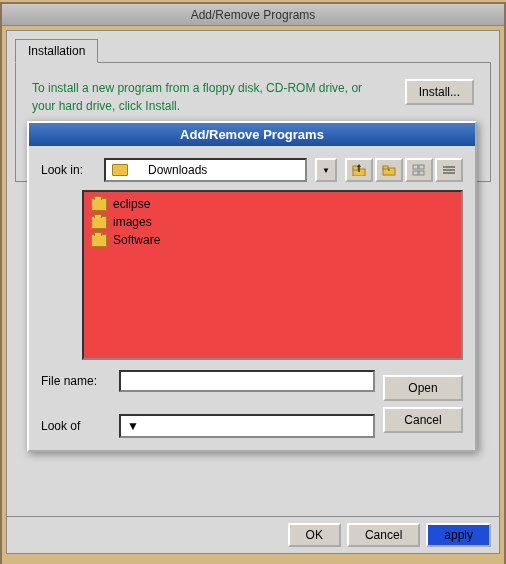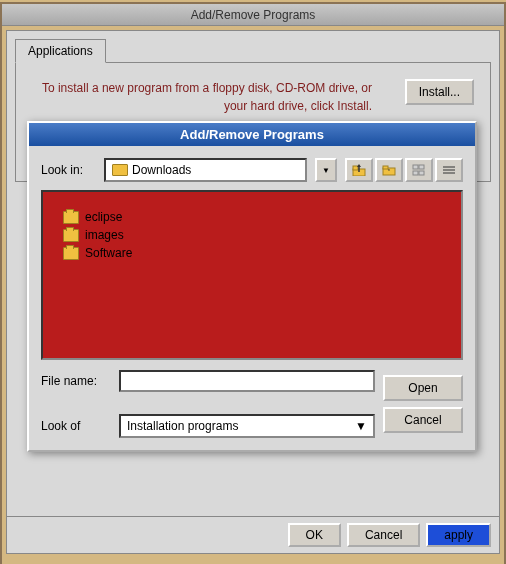--- a/index.html
+++ b/index.html
@@ -72,23 +72,22 @@
       display: flex;
       justify-content: space-between;
       align-items: flex-start;
       margin-bottom: 16px;
     }
 
     .install-text {
       flex: 1;
       font-size: 12px;
       line-height: 1.5;
-      color: #7f1d1d;
+      color: #15803d;
       max-width: 340px;
-      text-align: right;
     }
 
     .install-btn {
       background: #d4d0c8;
       border: 2px outset #fff;
       padding: 4px 12px;
       font-size: 12px;
       cursor: pointer;
       white-space: nowrap;
     }
@@ -139,21 +138,21 @@
 
     .look-in-dropdown {
       flex: 1;
       display: flex;
       align-items: center;
       background: white;
       border: 2px inset #888;
       padding: 2px 6px;
       font-size: 12px;
       height: 24px;
-      gap: 4px;
+      gap: 20px;
     }
 
     .folder-icon-small {
       width: 16px;
       height: 12px;
       background: #f0c040;
       border: 1px solid #a08020;
       border-radius: 1px;
       display: inline-block;
       position: relative;
@@ -182,26 +181,27 @@
       background: #d4d0c8;
       border: 2px outset #fff;
       display: flex;
       align-items: center;
       justify-content: center;
       cursor: pointer;
       font-size: 10px;
     }
 
     .file-list {
-      background: #b91c1c;
+      background: #ef4444;
       border: 2px inset #888;
       height: 170px;
-      padding: 16px;
+      padding: 3px;
       margin-bottom: 10px;
       overflow-y: auto;
+      margin-left: 41px;
     }
 
     .file-item {
       display: flex;
       align-items: center;
       padding: 2px 4px;
       gap: 6px;
       cursor: pointer;
     }
 
@@ -338,21 +338,21 @@
 <div class="outer-window">
 
   <div class="outer-titlebar">
     <span>Add/Remove Programs</span>
   </div>
 
   <div class="outer-content">
 
     <div class="tab-bar">
       <div class="tab">
-        <span>Applications</span>
+        <span>Installation</span>
       </div>
     </div>
 
     <div class="tab-content-area">
       <div class="install-section">
         <p class="install-text">To install a new program from a floppy disk, CD-ROM drive, or your hard drive, click Install.</p>
         <button class="install-btn">Install...</button>
       </div>
       <p class="software-text">The following software can be automatically removed. To remove a program or</p>
     </div>
@@ -423,21 +423,20 @@
 
         <div class="two-col">
           <div class="col-left">
             <div class="file-name-row">
               <span class="file-name-label">File name:</span>
               <input type="text" class="file-name-input" value="" style="">
             </div>
             <div class="files-of-row">
               <span class="files-of-label">Look of</span>
               <div class="files-of-dropdown">
-                <span>Installation programs</span>
                 <span>▼</span>
               </div>
             </div>
           </div>
           <div class="col-right">
             <button class="open-btn">Open</button>
             <button class="cancel-btn">Cancel</button>
           </div>
         </div>
 

